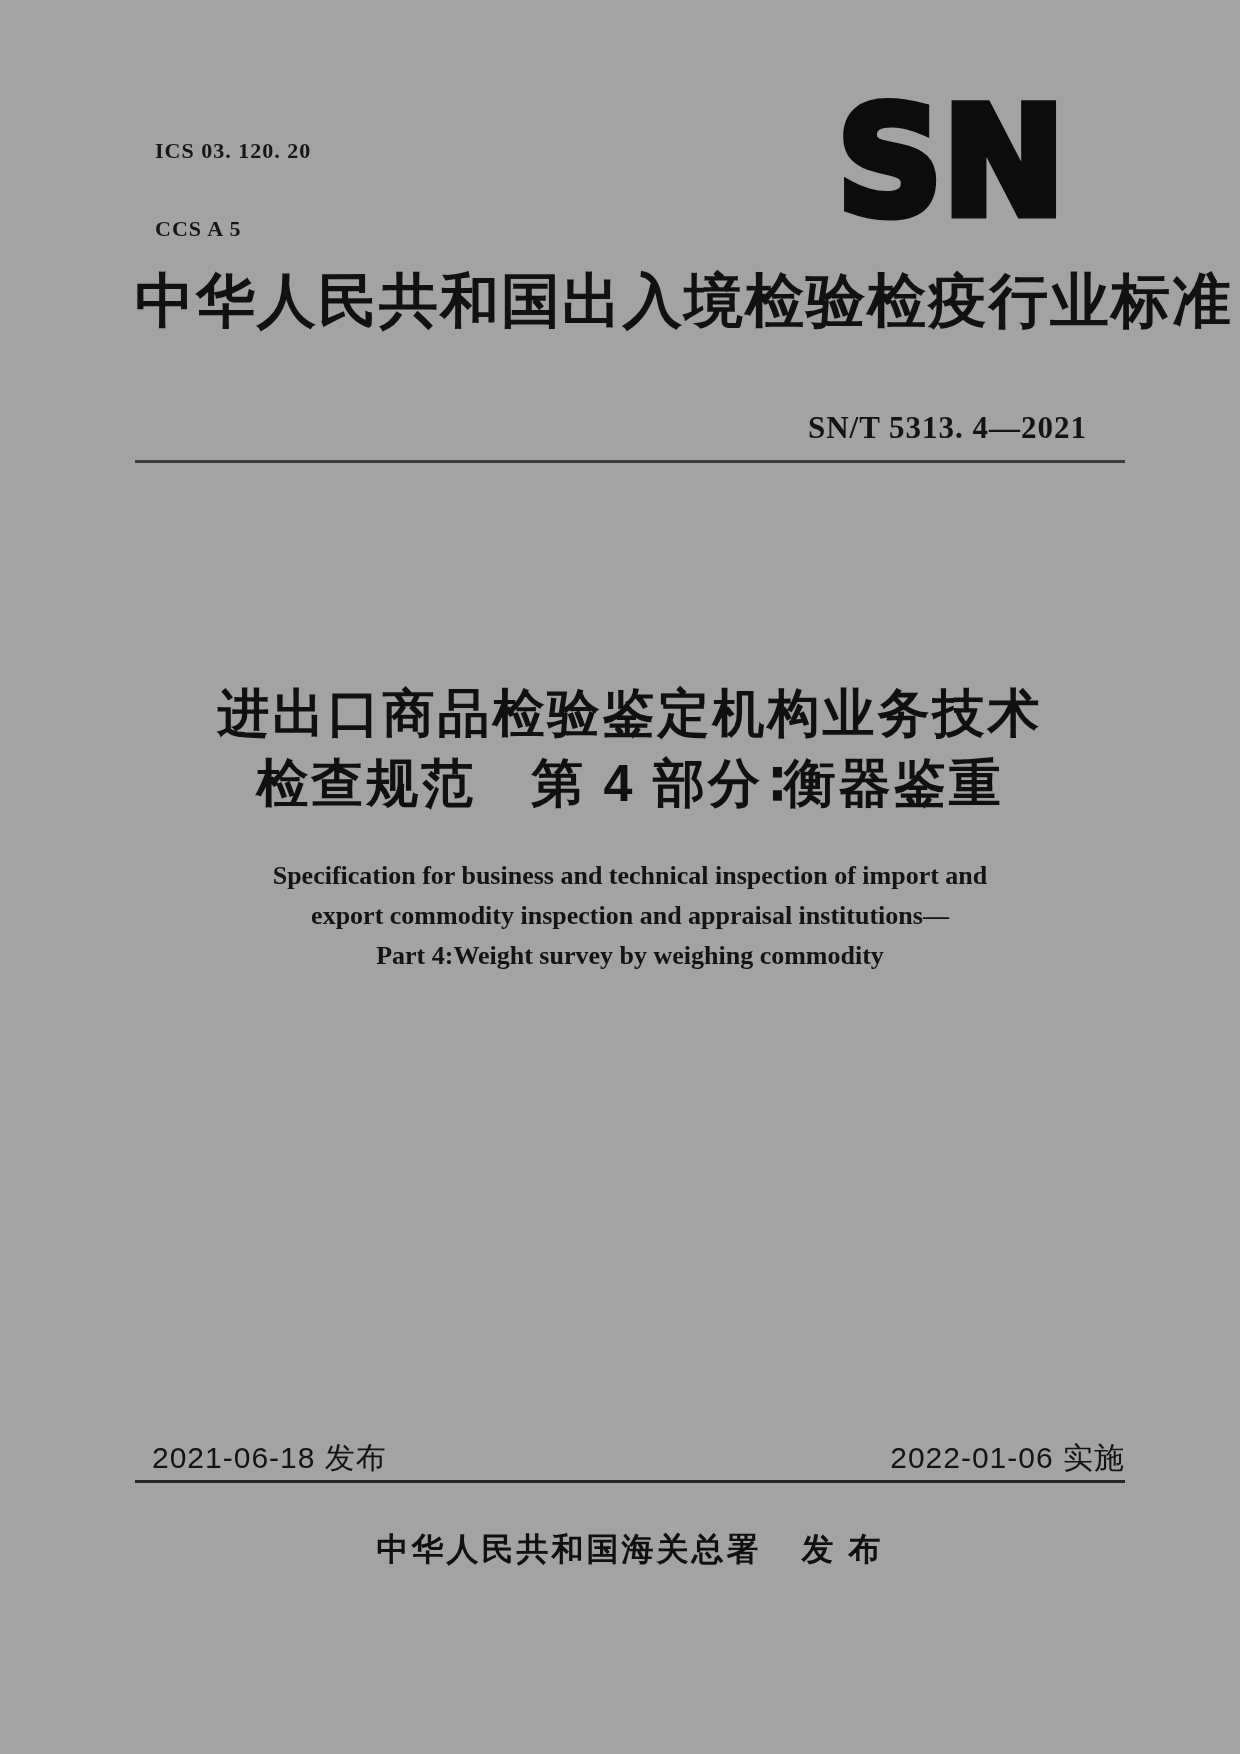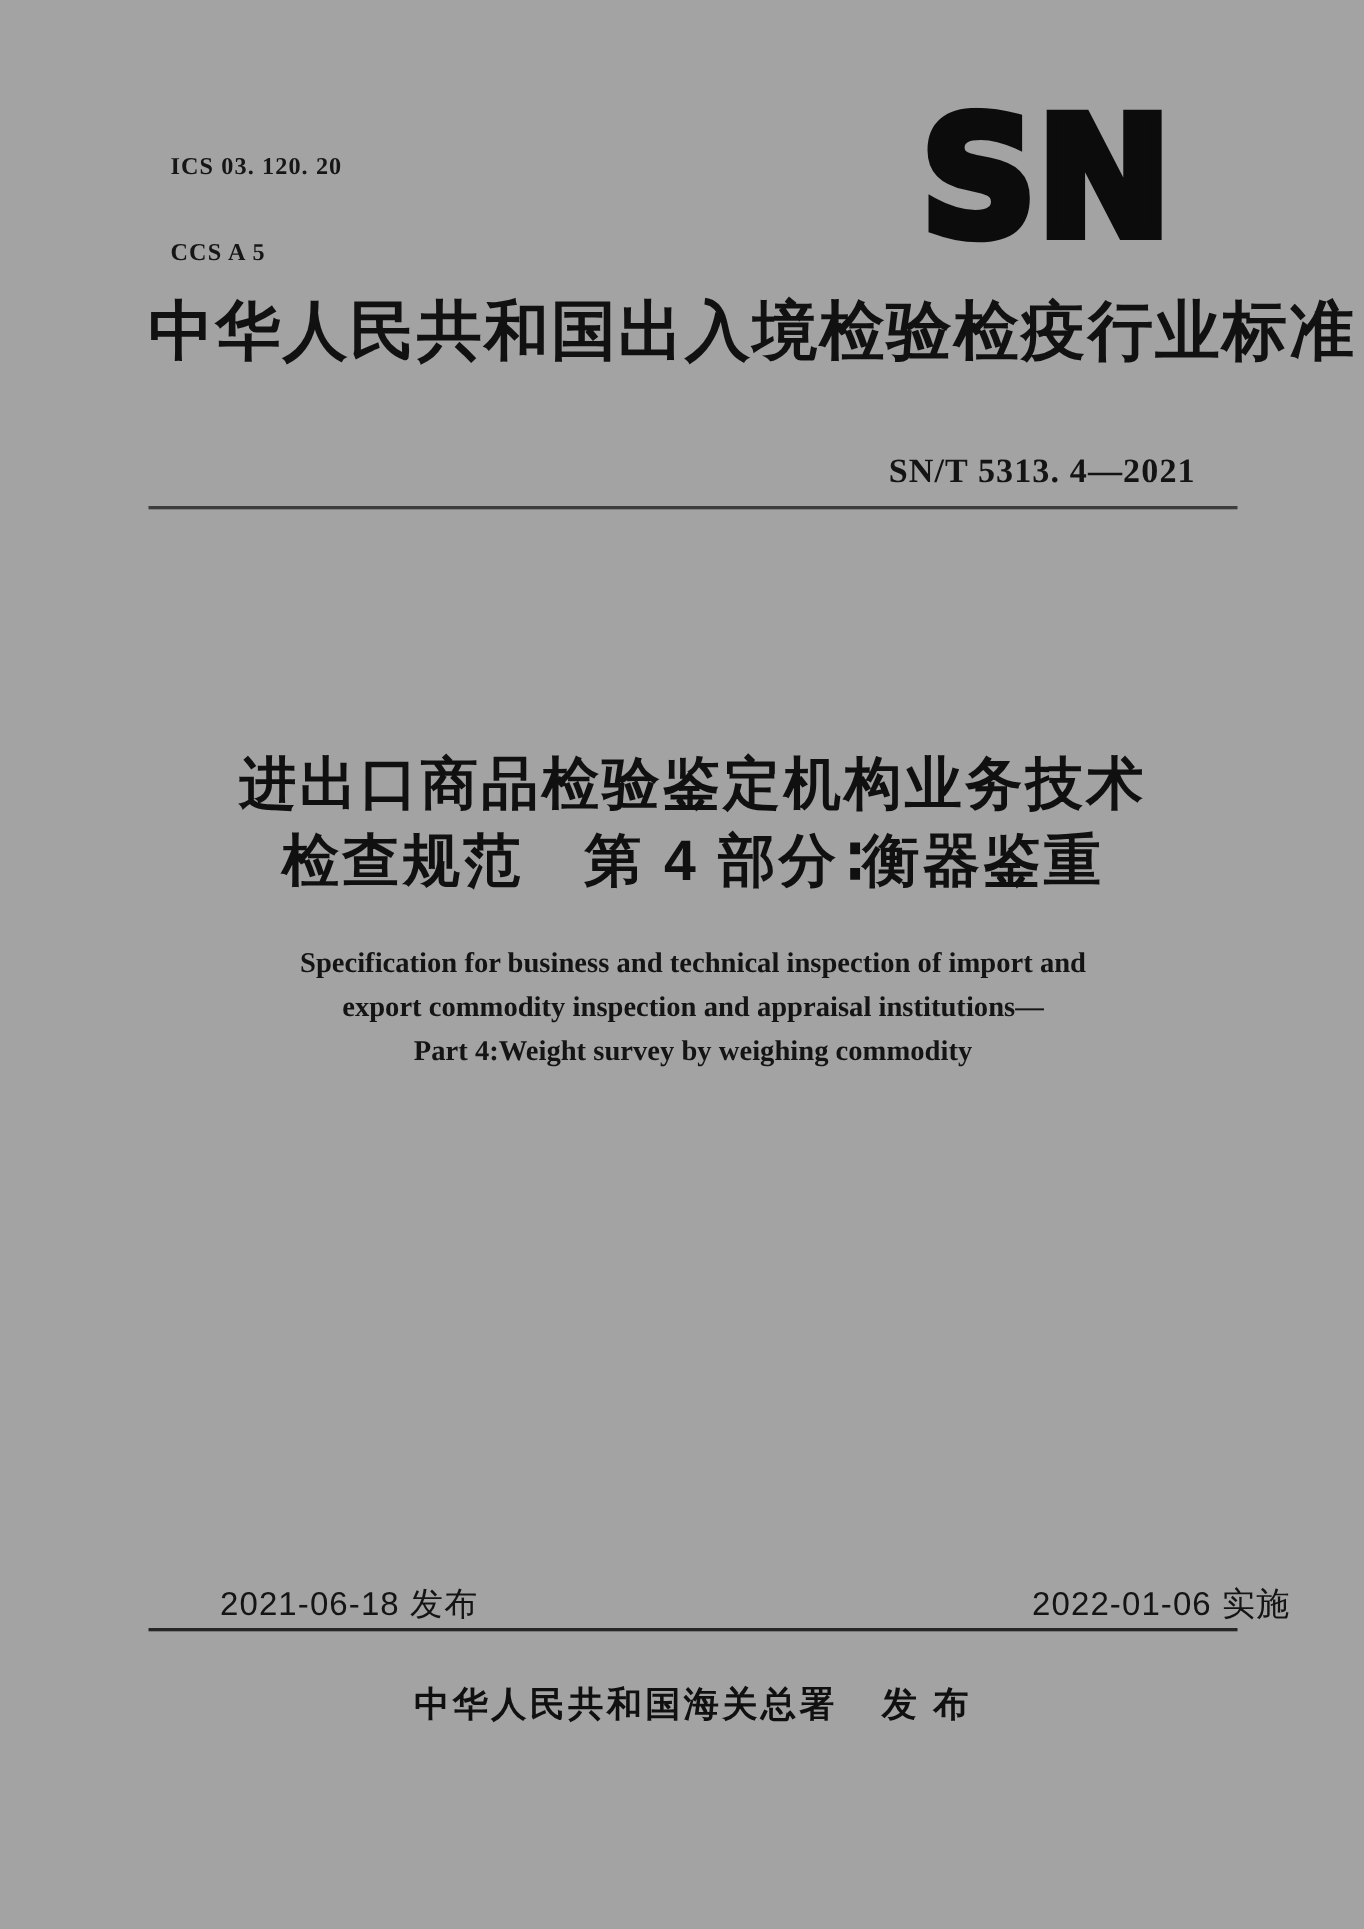--- a/index.html
+++ b/index.html
@@ -106,21 +106,20 @@
     left: 152px;
     top: 1438px;
     width: 973px;
     display: flex;
     justify-content: space-between;
     align-items: flex-start;
     font-size: 30px;
     font-weight: 500;
     letter-spacing: 1px;
     color: #141414;
-    margin-left: 48px;
   }
   
   .publisher-row {
     position: absolute;
     left: 135px;
     top: 1528px;
     width: 990px;
     display: flex;
     justify-content: center;
     align-items: baseline;

